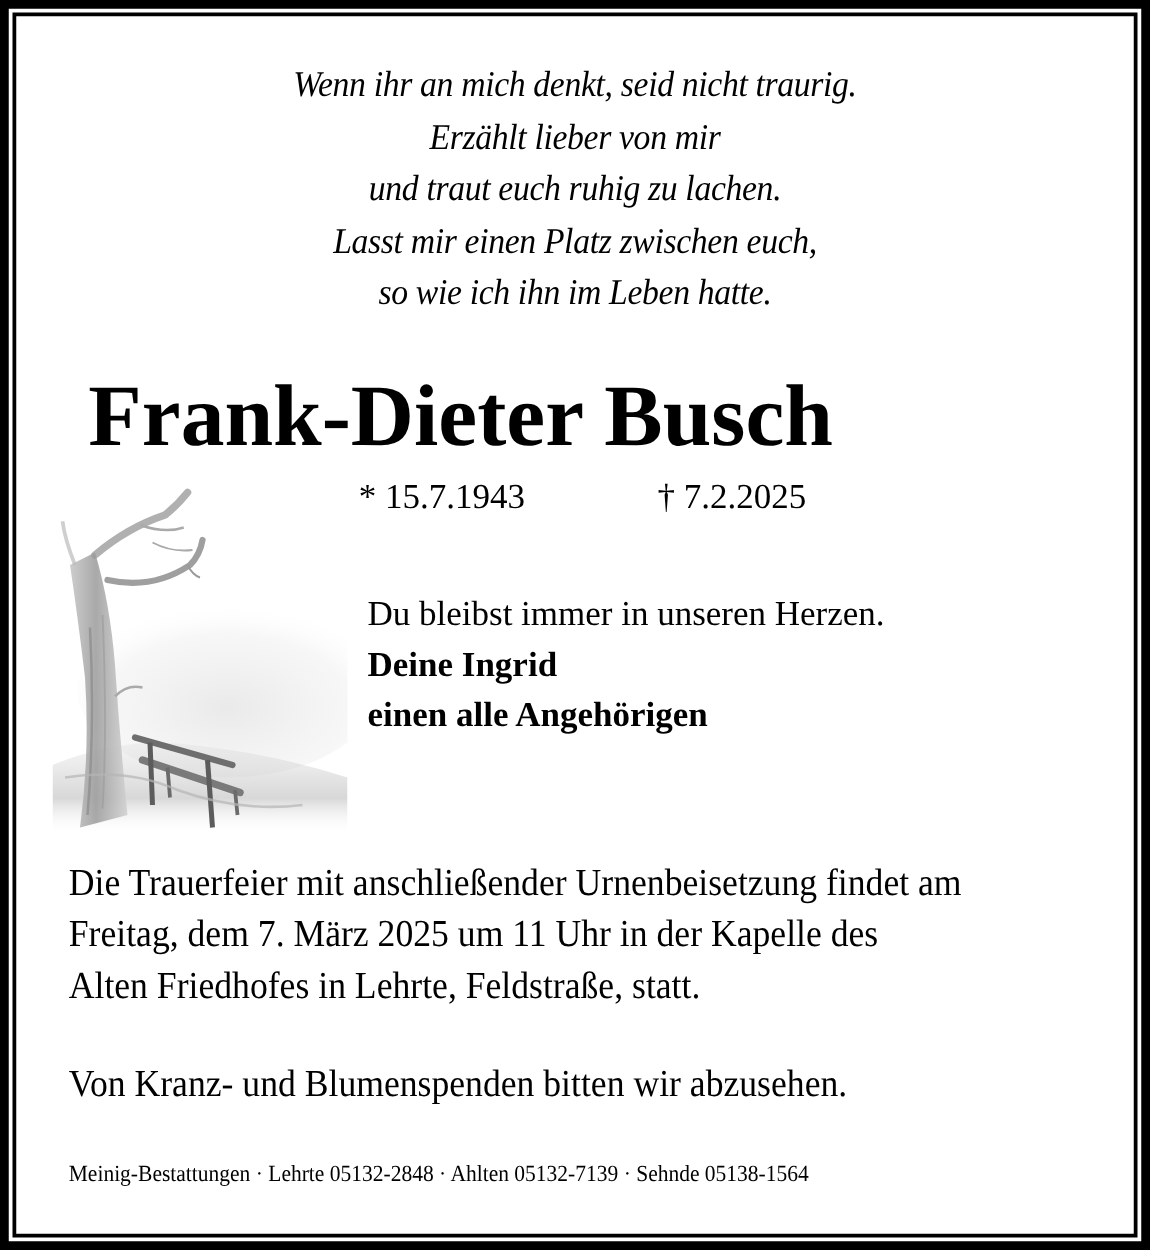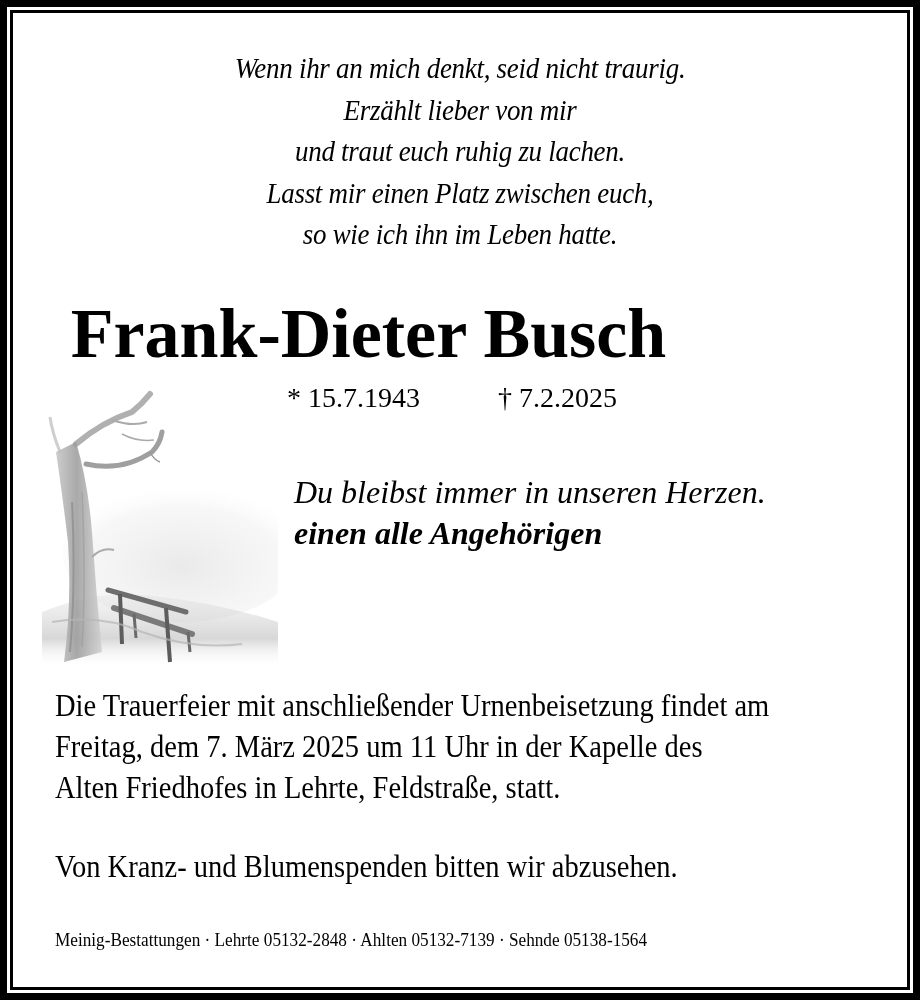--- a/index.html
+++ b/index.html
@@ -29,27 +29,27 @@
     .name {
       position: absolute; left: 0; top: 292px; width: 737px;
       text-align: center; font-weight: bold; font-size: 70px;
       line-height: 84px; white-space: nowrap;
     }
     .dates {
       position: absolute; top: 380px; font-size: 28px; line-height: 36px;
       white-space: nowrap;
     }
     .dates.born { left: 287px; }
-    .dates.died { left: 498px; text-align: right; }
+    .dates.died { left: 526px; text-align: right; }
     .sketch {
       position: absolute; left: 42px; top: 382px; width: 236px; height: 286px;
     }
     .signature {
-      position: absolute; left: 294px; top: 472px; font-size: 32px;
-      line-height: 40.5px; white-space: nowrap; font-style: italic;
+      position: absolute; left: 294px; top: 472px; font-size: 28px;
+      line-height: 40.5px; white-space: nowrap;
     }
     .signature .line { display: block; }
     .signature .bold { font-weight: bold; }
     .service {
       position: absolute; left: 55px; top: 686px; font-size: 30.5px;
       line-height: 41px; white-space: nowrap;
       transform: scaleX(0.935); transform-origin: 0 0;
     }
     .service .line { display: block; }
     .flowers {
@@ -119,20 +119,21 @@
   <path d="M72 226 L150 252" stroke="#7a7a7a" stroke-width="6" stroke-linecap="round"></path>
   <path d="M78 212 L80 262" stroke="#5c5c5c" stroke-width="4"></path>
   <path d="M124 226 L128 280" stroke="#5c5c5c" stroke-width="4"></path>
   <path d="M92 232 L94 256" stroke="#6a6a6a" stroke-width="3"></path>
   <path d="M146 250 L148 270" stroke="#6a6a6a" stroke-width="3"></path>
   <path d="M10 240 Q60 232 100 250 Q150 268 200 262" stroke="#b5b5b5" stroke-width="2" fill="none" opacity="0.7"></path>
 </svg>
 
 <div class="signature">
   <span class="line">Du bleibst immer in unseren Herzen.</span>
+  <span class="line bold">Deine Ingrid</span>
   <span class="line bold">einen alle Angehörigen</span>
 </div>
 
 <div class="service">
   <span class="line">Die Trauerfeier mit anschließender Urnenbeisetzung findet am</span>
   <span class="line">Freitag, dem 7. März 2025 um 11 Uhr in der Kapelle des</span>
   <span class="line">Alten Friedhofes in Lehrte, Feldstraße, statt.</span>
 </div>
 
 <div class="flowers">Von Kranz- und Blumenspenden bitten wir abzusehen.</div>

